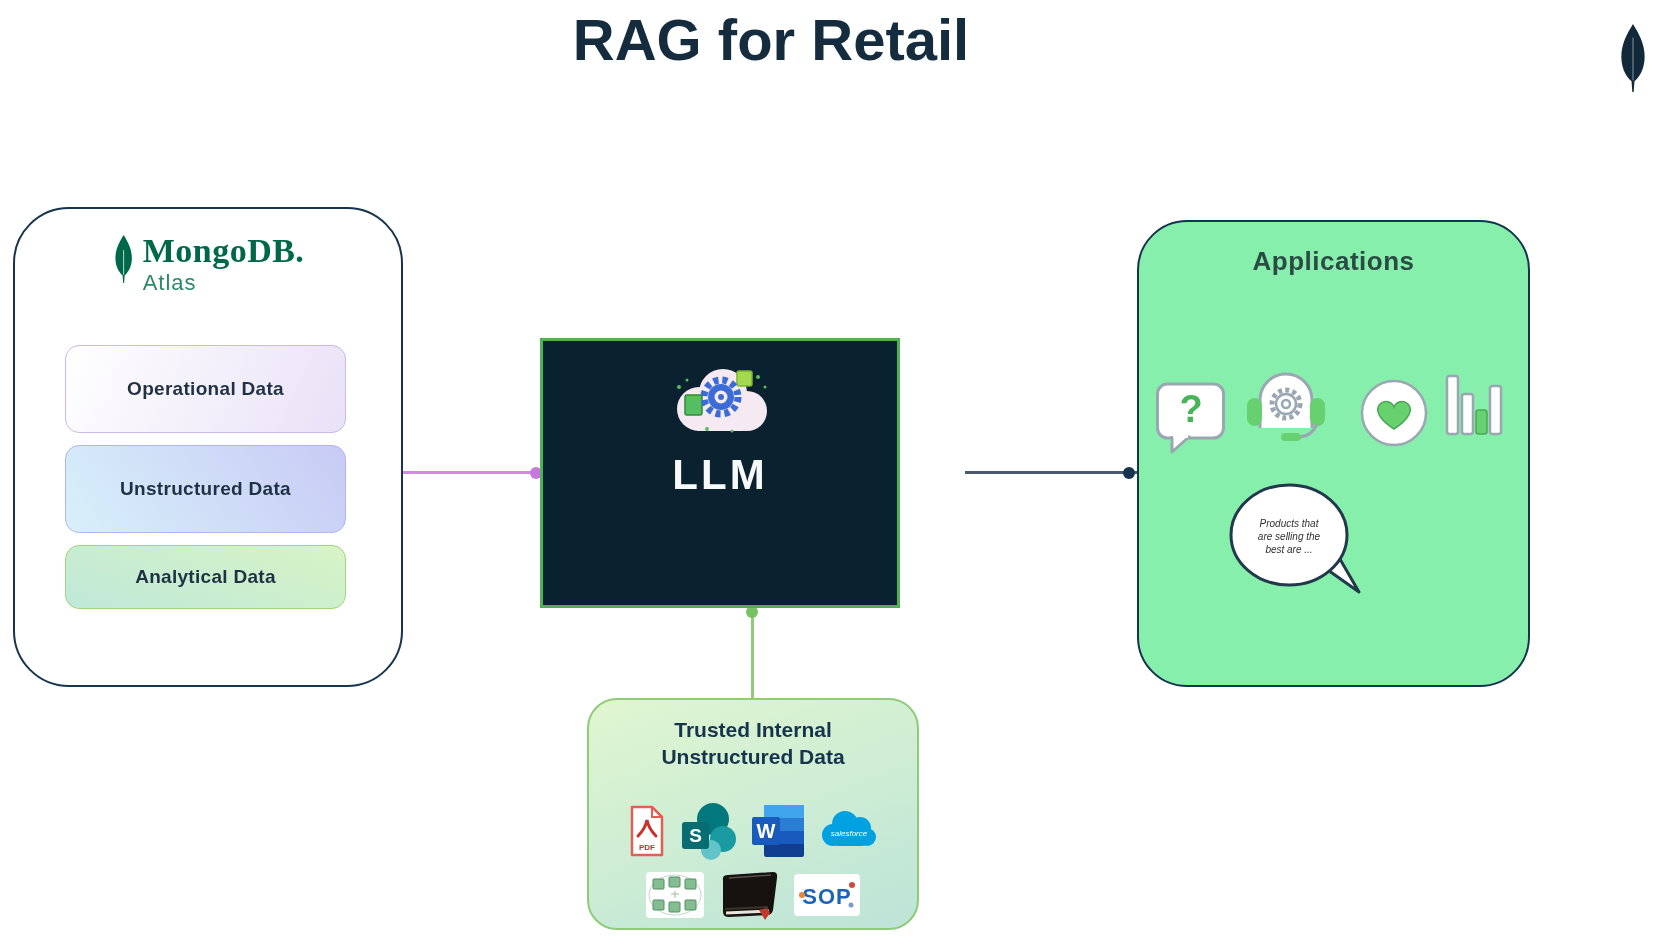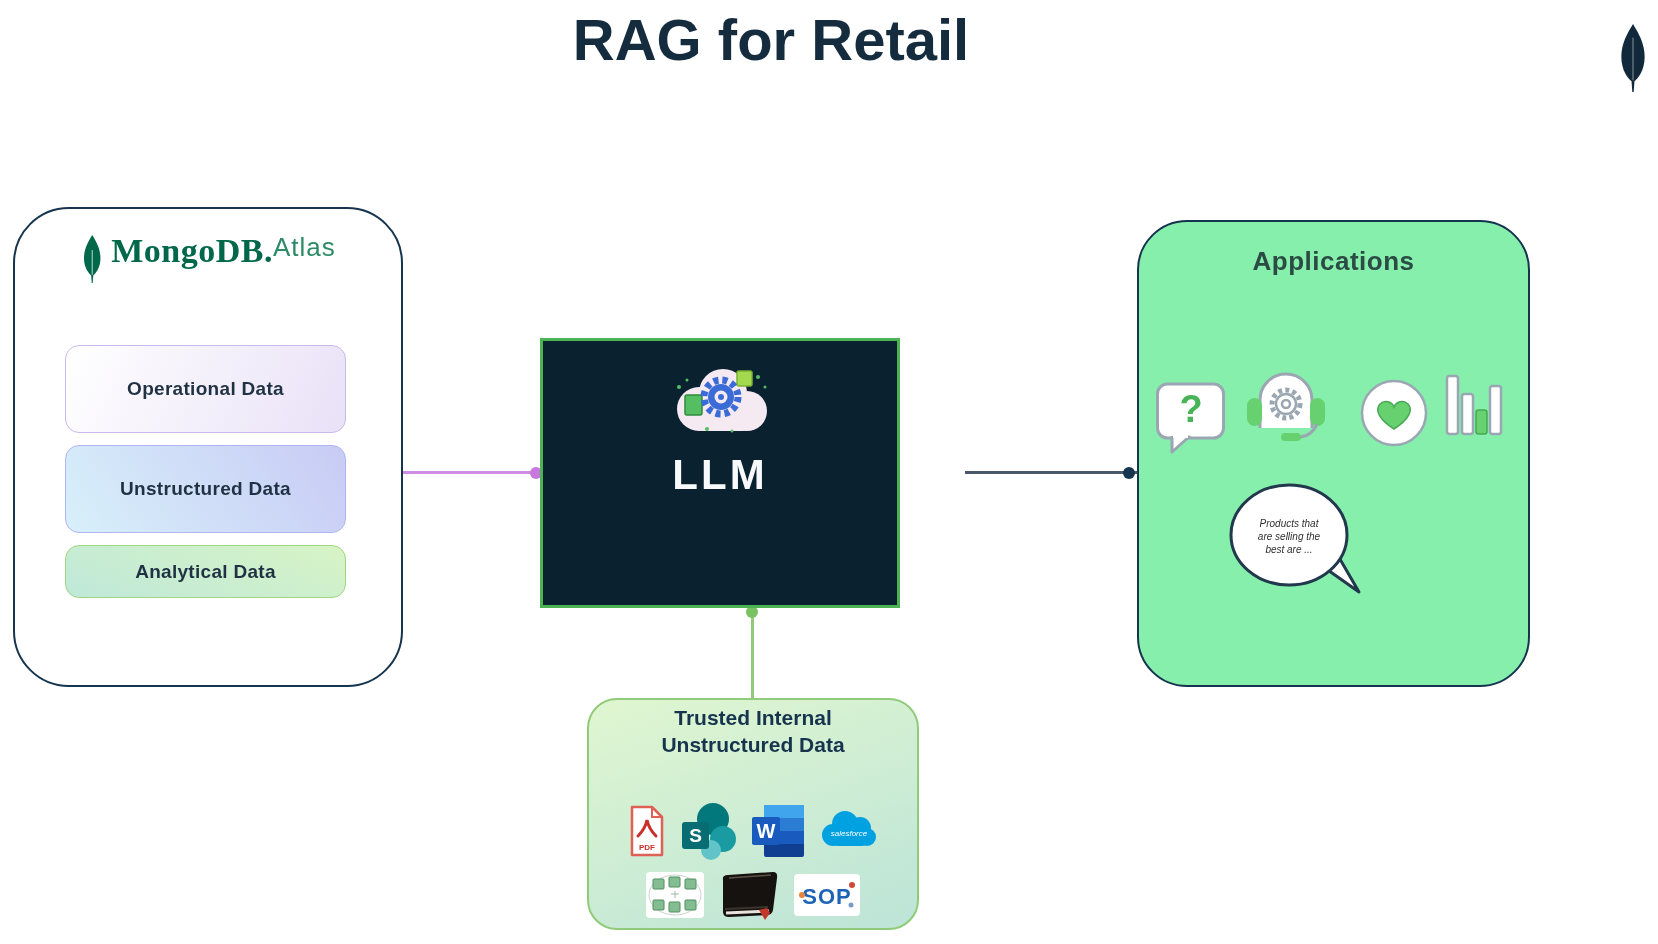--- a/index.html
+++ b/index.html
@@ -21,35 +21,35 @@
   
   .atlas-box {
     position:absolute; left:13px; top:207px; width:390px; height:480px;
     background:#fff; border:2px solid #17344E; border-radius:56px;
   }
   .mongo-logo {
     position:absolute; top:24px; left:50%; transform:translateX(-50%);
     display:flex; align-items:flex-start; gap:7px;
   }
   .mongo-logo svg { width:24px; height:48px; margin-top:2px; }
-  .logo-texts { display:flex; flex-direction:row; align-items:flex-start; }
+  .logo-texts { display:flex; flex-direction:column; align-items:flex-start; }
   .wordmark {
     font-family:"Liberation Serif", serif; font-weight:600;
     font-size:34px; line-height:36px; color:#00684A; letter-spacing:0.5px;
   }
-  .atlas-sub { font-size:26px; line-height:28px; color:#2C8A66; letter-spacing:1px; }
+  .atlas-sub { font-size:22px; line-height:28px; color:#2C8A66; letter-spacing:1px; }
 
   .db-item {
     position:absolute; left:50px; width:281px; border-radius:14px;
     display:flex; align-items:center; justify-content:center;
     font-weight:bold; font-size:19px; color:#1F3142; letter-spacing:0.3px;
   }
   .db-item.op { top:136px; height:88px; background:linear-gradient(115deg,#FFFFFF 0%,#E9E1F7 100%); border:1.5px solid #C9BAEB; }
   .db-item.un { top:236px; height:88px; background:linear-gradient(55deg,#D7F0FA 0%,#C8CBF5 100%); border:1.5px solid #B0B5F0; }
-  .db-item.an { top:336px; height:53px; background:linear-gradient(200deg,#D7F4C5 0%,#BFE8D9 100%); border:1.5px solid #9FD67F; }
+  .db-item.an { top:336px; height:64px; background:linear-gradient(200deg,#D7F4C5 0%,#BFE8D9 100%); border:1.5px solid #9FD67F; }
 
   
   .llm-box {
     position:absolute; left:540px; top:338px; width:360px; height:270px;
     background:#0A2130; border:3px solid #4CB253;
   }
   .llm-icon { position:absolute; top:16px; left:50%; transform:translateX(-50%); }
   .llm-label {
     position:absolute; top:110px; left:0; width:100%; text-align:center;
     font-size:42px; font-weight:bold; color:#F7F9FA; letter-spacing:3px;
@@ -81,21 +81,21 @@
   .speech-bubble { position:absolute; left:88px; top:258px; }
   .speech-bubble text { font-family:"Liberation Sans", sans-serif; }
 
   
   .sources-box {
     position:absolute; left:587px; top:698px; width:332px; height:232px;
     background:linear-gradient(160deg,#E0F6D0 0%,#BCE4D8 100%);
     border:2px solid #8FCB79; border-radius:30px;
   }
   .sources-title {
-    position:absolute; top:4px; left:0; width:100%; text-align:center;
+    position:absolute; top:16px; left:0; width:100%; text-align:center;
     font-weight:bold; font-size:21px; line-height:27px; color:#17344E;
   }
   .sources-title span { display:block; }
   .src-row {
     position:absolute; left:0; width:100%;
     display:flex; justify-content:center; align-items:center; gap:13px;
   }
   .src-row.row1 { top:102px; }
   .src-row.row2 { top:170px; }
 </style>

